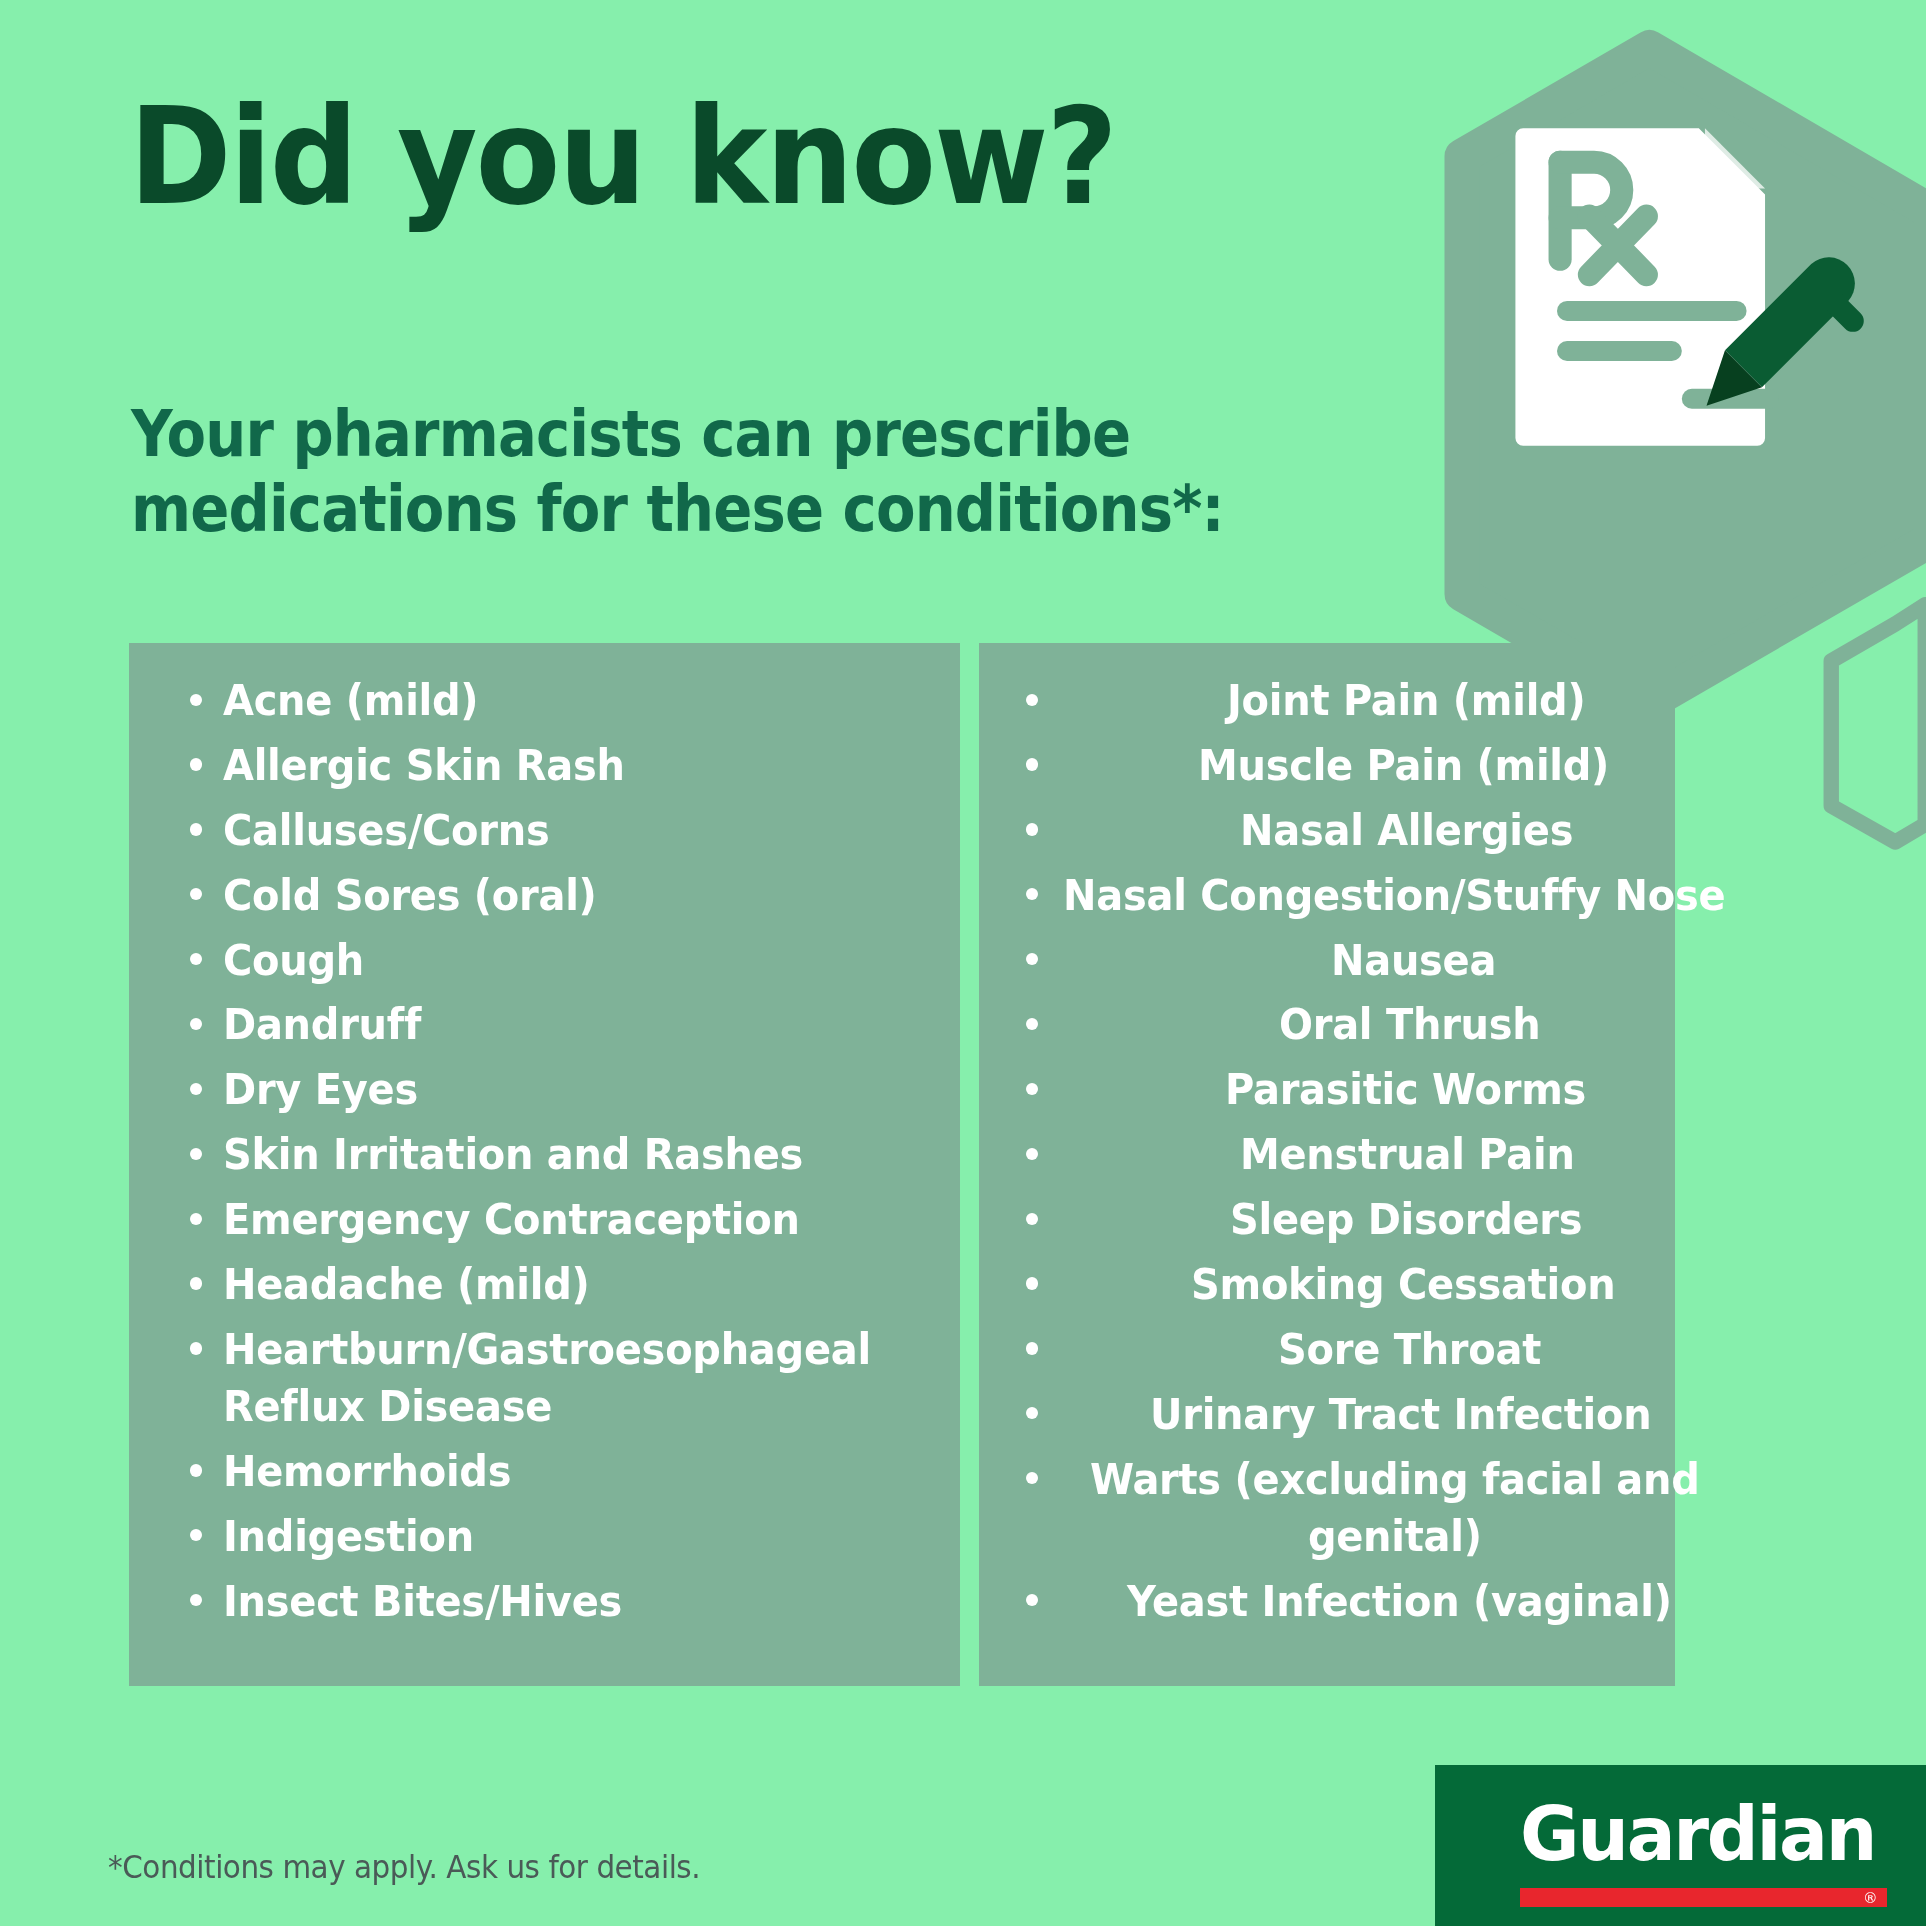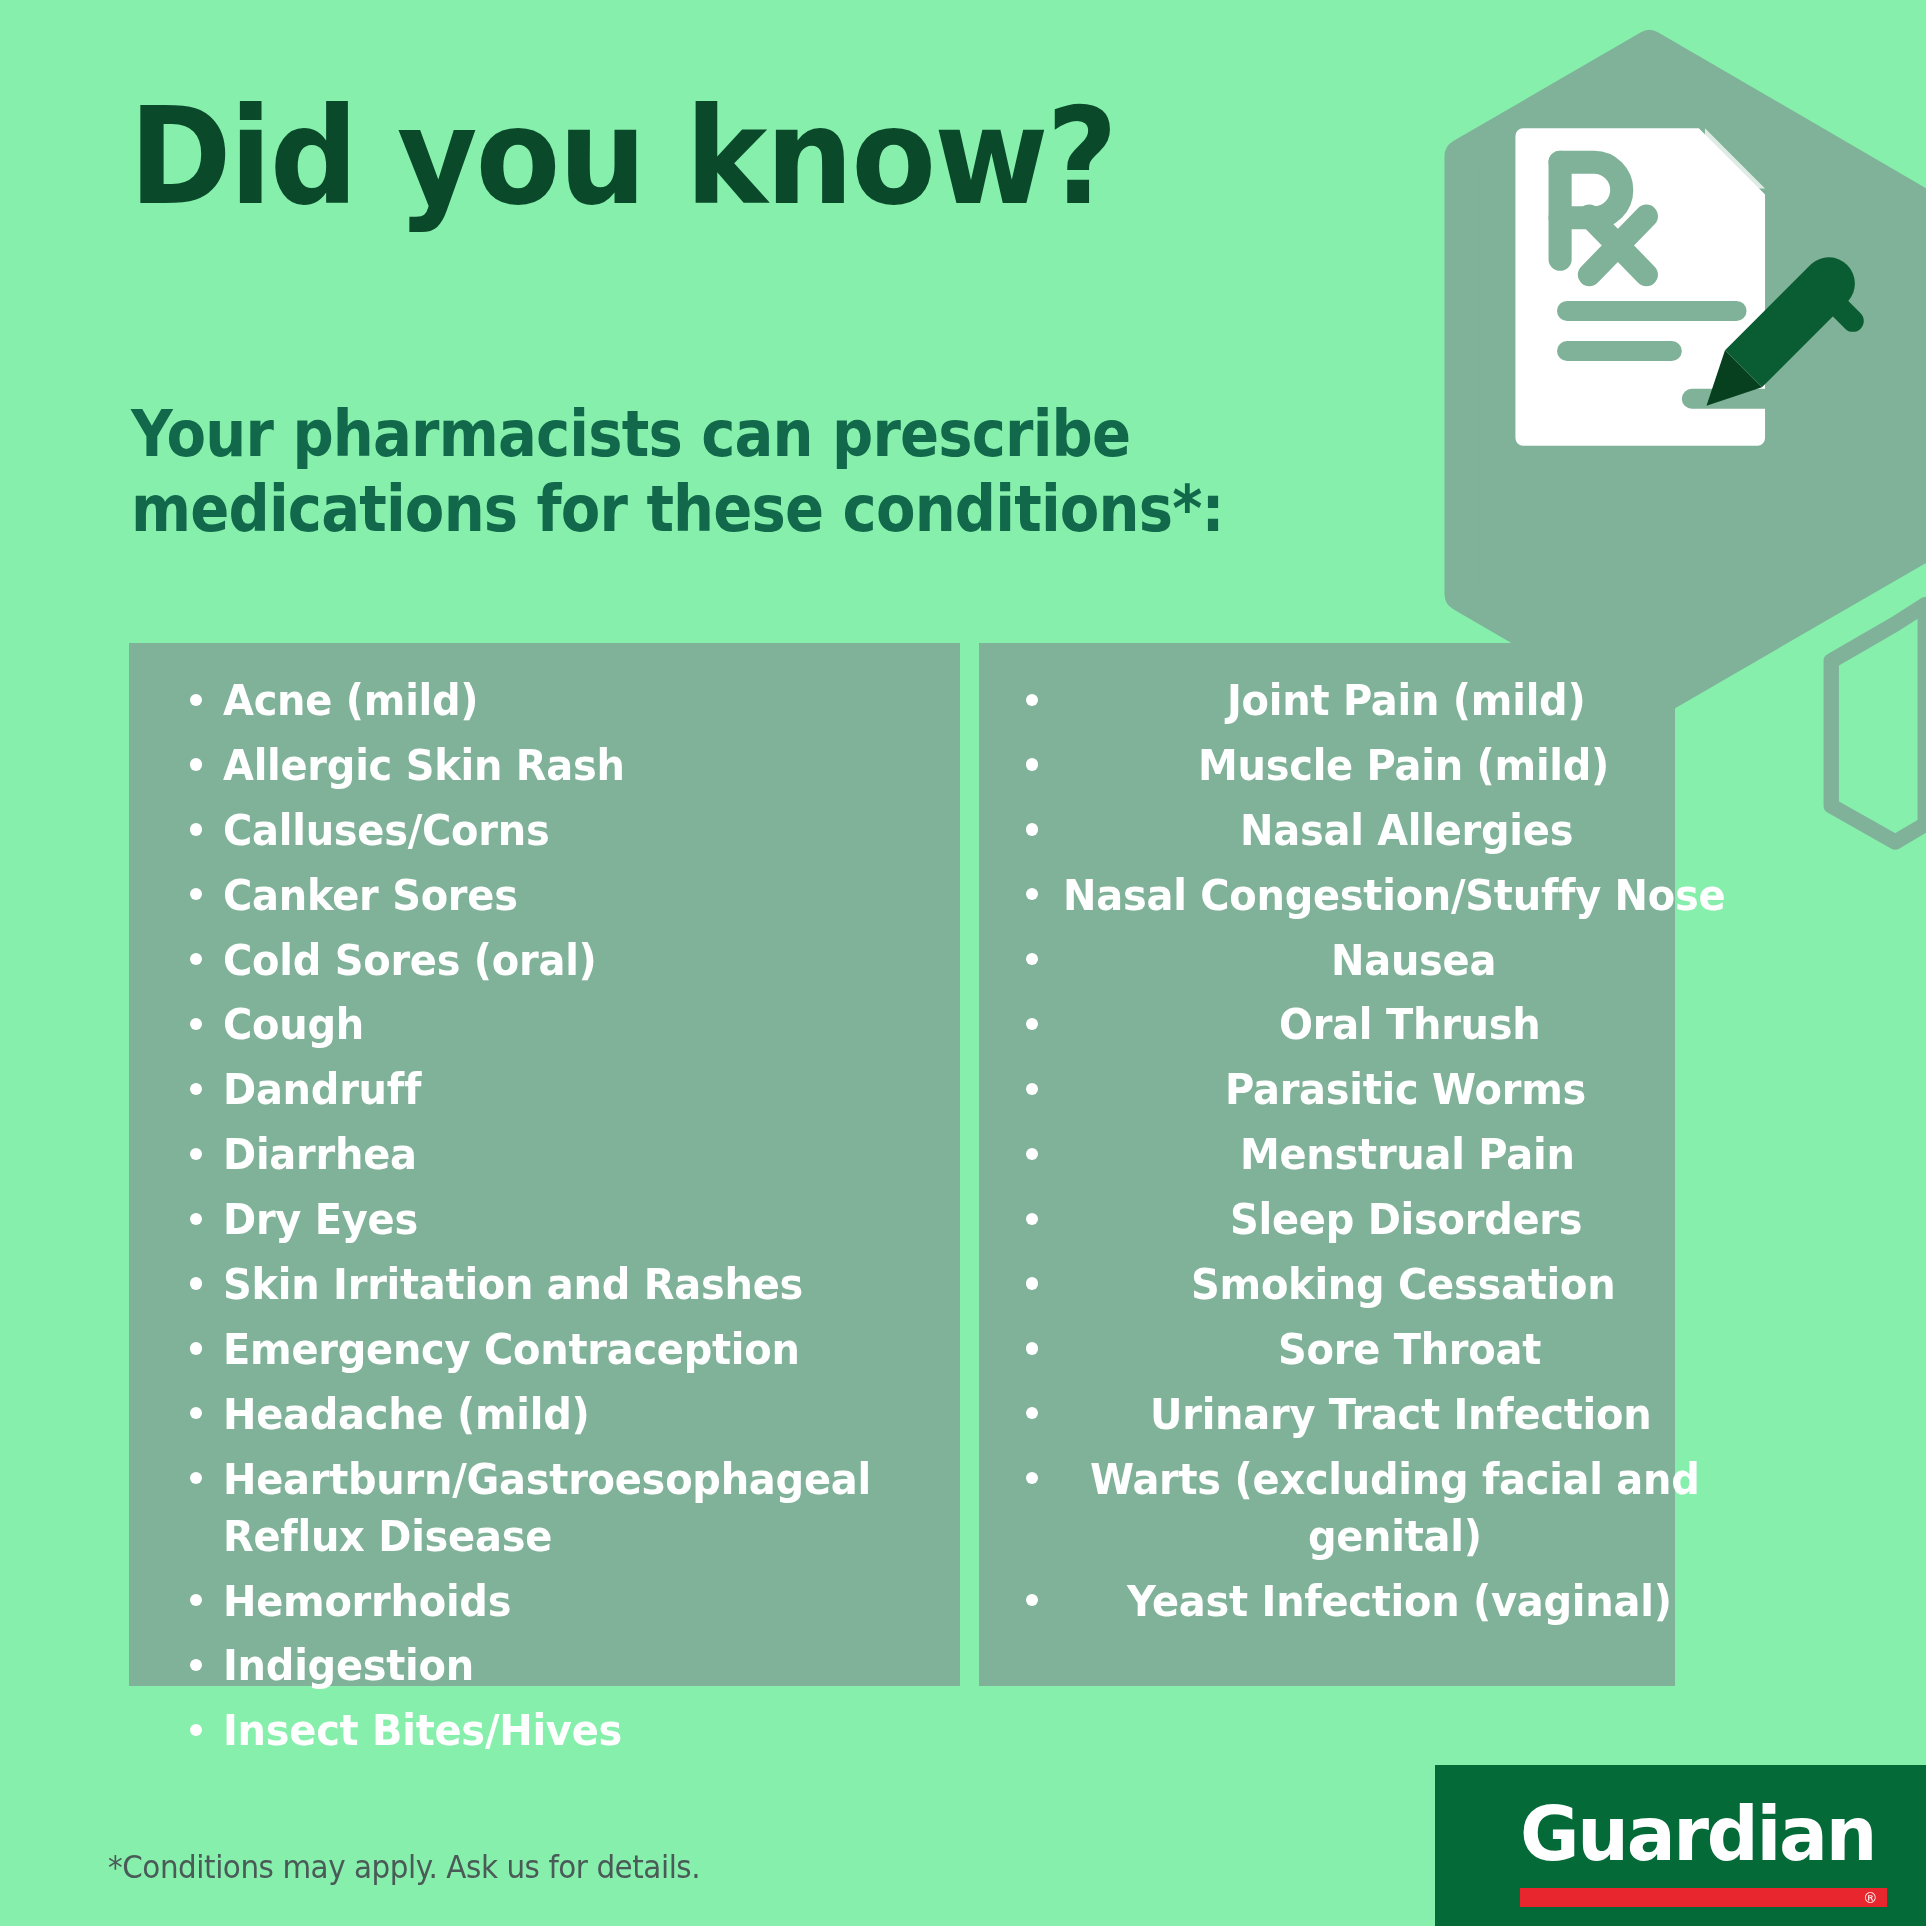--- a/index.html
+++ b/index.html
@@ -209,25 +209,23 @@
     <div>Your pharmacists can prescribe</div>
     <div>medications for these conditions*:</div>
   </div>
 
   <div class="panels">
     <div class="panel panel-left">
       <ul class="cond-list" id="list-left">
           <li><span class="bullet"></span><span class="txt">Acne (mild)</span></li>
           <li><span class="bullet"></span><span class="txt">Allergic Skin Rash</span></li>
           <li><span class="bullet"></span><span class="txt">Calluses/Corns</span></li>
-          <li><span class="bullet"></span><span class="txt">Canker Sores</span></li>
           <li><span class="bullet"></span><span class="txt">Cold Sores (oral)</span></li>
           <li><span class="bullet"></span><span class="txt">Cough</span></li>
           <li><span class="bullet"></span><span class="txt">Dandruff</span></li>
-          <li><span class="bullet"></span><span class="txt">Diarrhea</span></li>
           <li><span class="bullet"></span><span class="txt">Dry Eyes</span></li>
           <li><span class="bullet"></span><span class="txt">Skin Irritation and Rashes</span></li>
           <li><span class="bullet"></span><span class="txt">Emergency Contraception</span></li>
           <li><span class="bullet"></span><span class="txt">Headache (mild)</span></li>
           <li><span class="bullet"></span><span class="txt">Heartburn/Gastroesophageal Reflux Disease</span></li>
           <li><span class="bullet"></span><span class="txt">Hemorrhoids</span></li>
           <li><span class="bullet"></span><span class="txt">Indigestion</span></li>
           <li><span class="bullet"></span><span class="txt">Insect Bites/Hives</span></li>
         </ul>
     </div>

